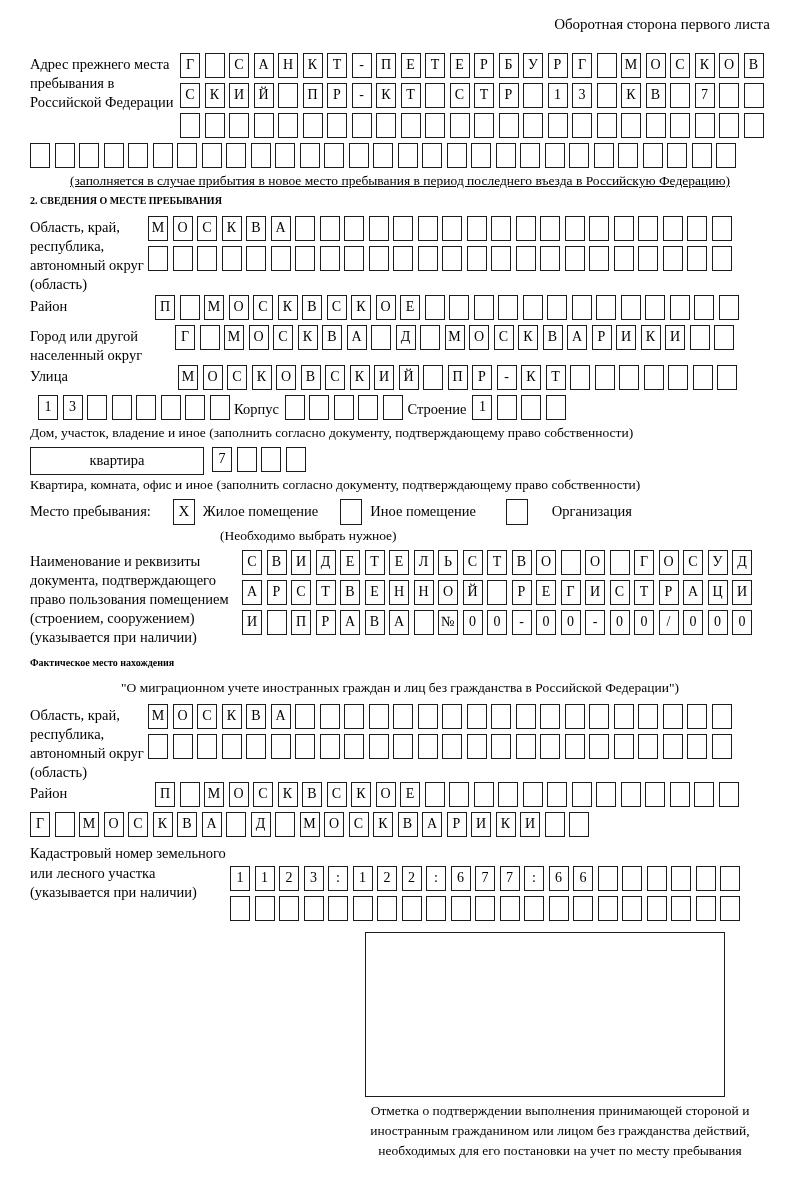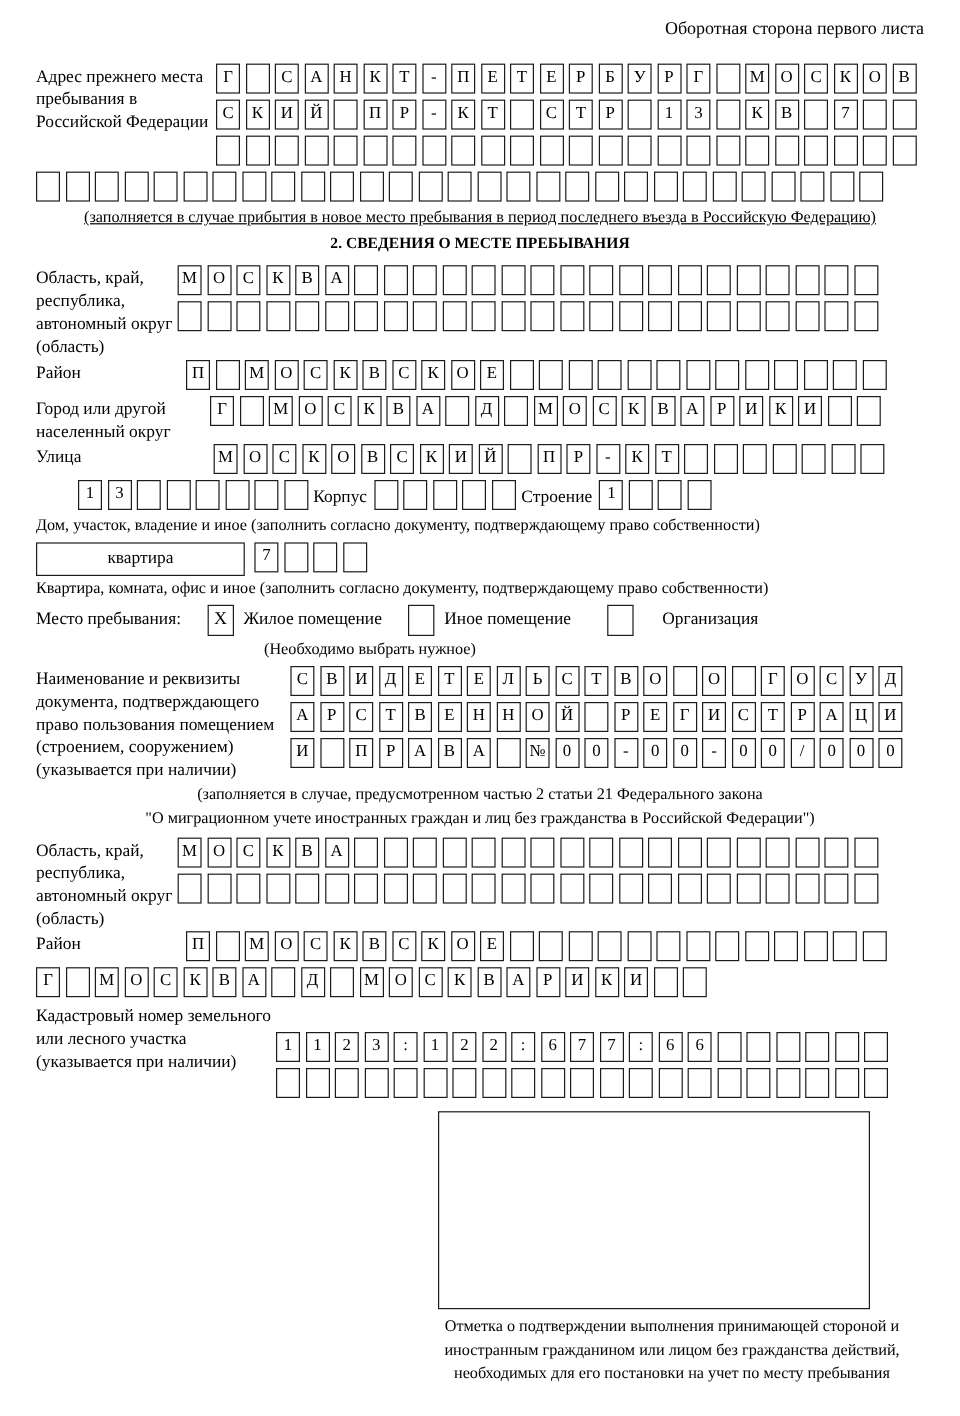--- a/index.html
+++ b/index.html
@@ -10,21 +10,21 @@
   .flabel{font-size:14.5px;line-height:1.32;flex:0 0 auto;padding-top:2px;}
   .lw150{width:150px;} .lw118{width:118px;} .lw125{width:125px;} .lw145{width:145px;}
   .lw148{width:148px;} .lw212{width:212px;} .lw150f{width:150px;} .lw200{width:200px;}
   .fboxes{flex:1 1 auto;}
   .box-row{white-space:nowrap;height:25px;margin-bottom:5px;}
   .cbox{display:inline-block;box-sizing:border-box;width:20px;height:25px;border:1.5px solid #1c1c1c;
         margin-right:4.5px;text-align:center;font-size:14px;line-height:22px;vertical-align:top;
         font-family:"Liberation Serif","DejaVu Serif",serif;}
   .check{width:22px;height:26px;line-height:23px;font-size:15px;}
   .note{font-size:13.5px;text-align:center;margin:0 0 2px 0;text-decoration:underline;}
-  .sec-title{font-size:13px;font-weight:bold;text-align:center;margin:6px 0 10px 0;}
+  .sec-title{font-size:10px;font-weight:bold;margin:6px 0 10px 0;}
   .widebox{box-sizing:border-box;border:1.5px solid #1c1c1c;height:28px;line-height:25px;
            text-align:center;font-size:14.5px;flex:0 0 auto;}
   .caption{font-size:13.5px;margin:2px 0 6px 0;}
   .inline-row{display:flex;align-items:flex-start;margin-bottom:2px;}
   .ilabel{font-size:14.5px;line-height:28px;flex:0 0 auto;}
   .gap8{width:8px;flex:0 0 auto;} .gap6{width:6px;flex:0 0 auto;}
   .stay-row{display:flex;align-items:center;font-size:14.5px;margin-top:6px;}
   .stay-row .cbox{margin:0 8px;}
   .stay-lbl{margin-right:14px;}
   .subnote{font-size:13.5px;margin:3px 0 6px 190px;}
@@ -77,21 +77,21 @@
 
   <div class="frow">
     <div class="flabel lw148">Улица</div>
     <div class="fboxes">
       <div class="box-row"><span class="cbox">М</span><span class="cbox">О</span><span class="cbox">С</span><span class="cbox">К</span><span class="cbox">О</span><span class="cbox">В</span><span class="cbox">С</span><span class="cbox">К</span><span class="cbox">И</span><span class="cbox">Й</span><span class="cbox"></span><span class="cbox">П</span><span class="cbox">Р</span><span class="cbox">-</span><span class="cbox">К</span><span class="cbox">Т</span><span class="cbox"></span><span class="cbox"></span><span class="cbox"></span><span class="cbox"></span><span class="cbox"></span><span class="cbox"></span><span class="cbox"></span></div>
     </div>
   </div>
 
   <div class="inline-row">
     <div class="gap8"></div>
-    <div class="box-row" style="margin-bottom:0;margin-left:27px;"><span class="cbox">1</span><span class="cbox">3</span><span class="cbox"></span><span class="cbox"></span><span class="cbox"></span><span class="cbox"></span><span class="cbox"></span><span class="cbox"></span></div>
+    <div class="box-row" style="margin-bottom:0;"><span class="cbox">1</span><span class="cbox">3</span><span class="cbox"></span><span class="cbox"></span><span class="cbox"></span><span class="cbox"></span><span class="cbox"></span><span class="cbox"></span></div>
     <div class="ilabel">Корпус</div>
     <div class="gap6"></div>
     <div class="box-row" style="margin-bottom:0;"><span class="cbox"></span><span class="cbox"></span><span class="cbox"></span><span class="cbox"></span><span class="cbox"></span></div>
     <div class="ilabel">Строение</div>
     <div class="gap6"></div>
     <div class="box-row" style="margin-bottom:0;"><span class="cbox">1</span><span class="cbox"></span><span class="cbox"></span><span class="cbox"></span></div>
   </div>
   <div class="caption">Дом, участок, владение и иное (заполнить согласно документу, подтверждающему право собственности)</div>
 
   <div class="inline-row">
@@ -114,22 +114,22 @@
 
   <div class="frow">
     <div class="flabel lw212">Наименование и реквизиты документа, подтверждающего право пользования помещением (строением, сооружением) (указывается при наличии)</div>
     <div class="fboxes">
       <div class="box-row"><span class="cbox">С</span><span class="cbox">В</span><span class="cbox">И</span><span class="cbox">Д</span><span class="cbox">Е</span><span class="cbox">Т</span><span class="cbox">Е</span><span class="cbox">Л</span><span class="cbox">Ь</span><span class="cbox">С</span><span class="cbox">Т</span><span class="cbox">В</span><span class="cbox">О</span><span class="cbox"></span><span class="cbox">О</span><span class="cbox"></span><span class="cbox">Г</span><span class="cbox">О</span><span class="cbox">С</span><span class="cbox">У</span><span class="cbox">Д</span></div>
       <div class="box-row"><span class="cbox">А</span><span class="cbox">Р</span><span class="cbox">С</span><span class="cbox">Т</span><span class="cbox">В</span><span class="cbox">Е</span><span class="cbox">Н</span><span class="cbox">Н</span><span class="cbox">О</span><span class="cbox">Й</span><span class="cbox"></span><span class="cbox">Р</span><span class="cbox">Е</span><span class="cbox">Г</span><span class="cbox">И</span><span class="cbox">С</span><span class="cbox">Т</span><span class="cbox">Р</span><span class="cbox">А</span><span class="cbox">Ц</span><span class="cbox">И</span></div>
       <div class="box-row"><span class="cbox">И</span><span class="cbox"></span><span class="cbox">П</span><span class="cbox">Р</span><span class="cbox">А</span><span class="cbox">В</span><span class="cbox">А</span><span class="cbox"></span><span class="cbox">№</span><span class="cbox">0</span><span class="cbox">0</span><span class="cbox">-</span><span class="cbox">0</span><span class="cbox">0</span><span class="cbox">-</span><span class="cbox">0</span><span class="cbox">0</span><span class="cbox">/</span><span class="cbox">0</span><span class="cbox">0</span><span class="cbox">0</span></div>
     </div>
   </div>
 
+  <div class="sec-title" style="margin-top:10px;">Фактическое место нахождения</div>
   <div class="notes2">
-    <div>(заполняется в случае, предусмотренном частью 2 статьи 21 Федерального закона</div>
     <div>"О миграционном учете иностранных граждан и лиц без гражданства в Российской Федерации")</div>
   </div>
 
   <div class="frow">
     <div class="flabel lw118">Область, край, республика, автономный округ (область)</div>
     <div class="fboxes">
       <div class="box-row"><span class="cbox">М</span><span class="cbox">О</span><span class="cbox">С</span><span class="cbox">К</span><span class="cbox">В</span><span class="cbox">А</span><span class="cbox"></span><span class="cbox"></span><span class="cbox"></span><span class="cbox"></span><span class="cbox"></span><span class="cbox"></span><span class="cbox"></span><span class="cbox"></span><span class="cbox"></span><span class="cbox"></span><span class="cbox"></span><span class="cbox"></span><span class="cbox"></span><span class="cbox"></span><span class="cbox"></span><span class="cbox"></span><span class="cbox"></span><span class="cbox"></span></div>
       <div class="box-row"><span class="cbox"></span><span class="cbox"></span><span class="cbox"></span><span class="cbox"></span><span class="cbox"></span><span class="cbox"></span><span class="cbox"></span><span class="cbox"></span><span class="cbox"></span><span class="cbox"></span><span class="cbox"></span><span class="cbox"></span><span class="cbox"></span><span class="cbox"></span><span class="cbox"></span><span class="cbox"></span><span class="cbox"></span><span class="cbox"></span><span class="cbox"></span><span class="cbox"></span><span class="cbox"></span><span class="cbox"></span><span class="cbox"></span><span class="cbox"></span></div>
     </div>
   </div>

